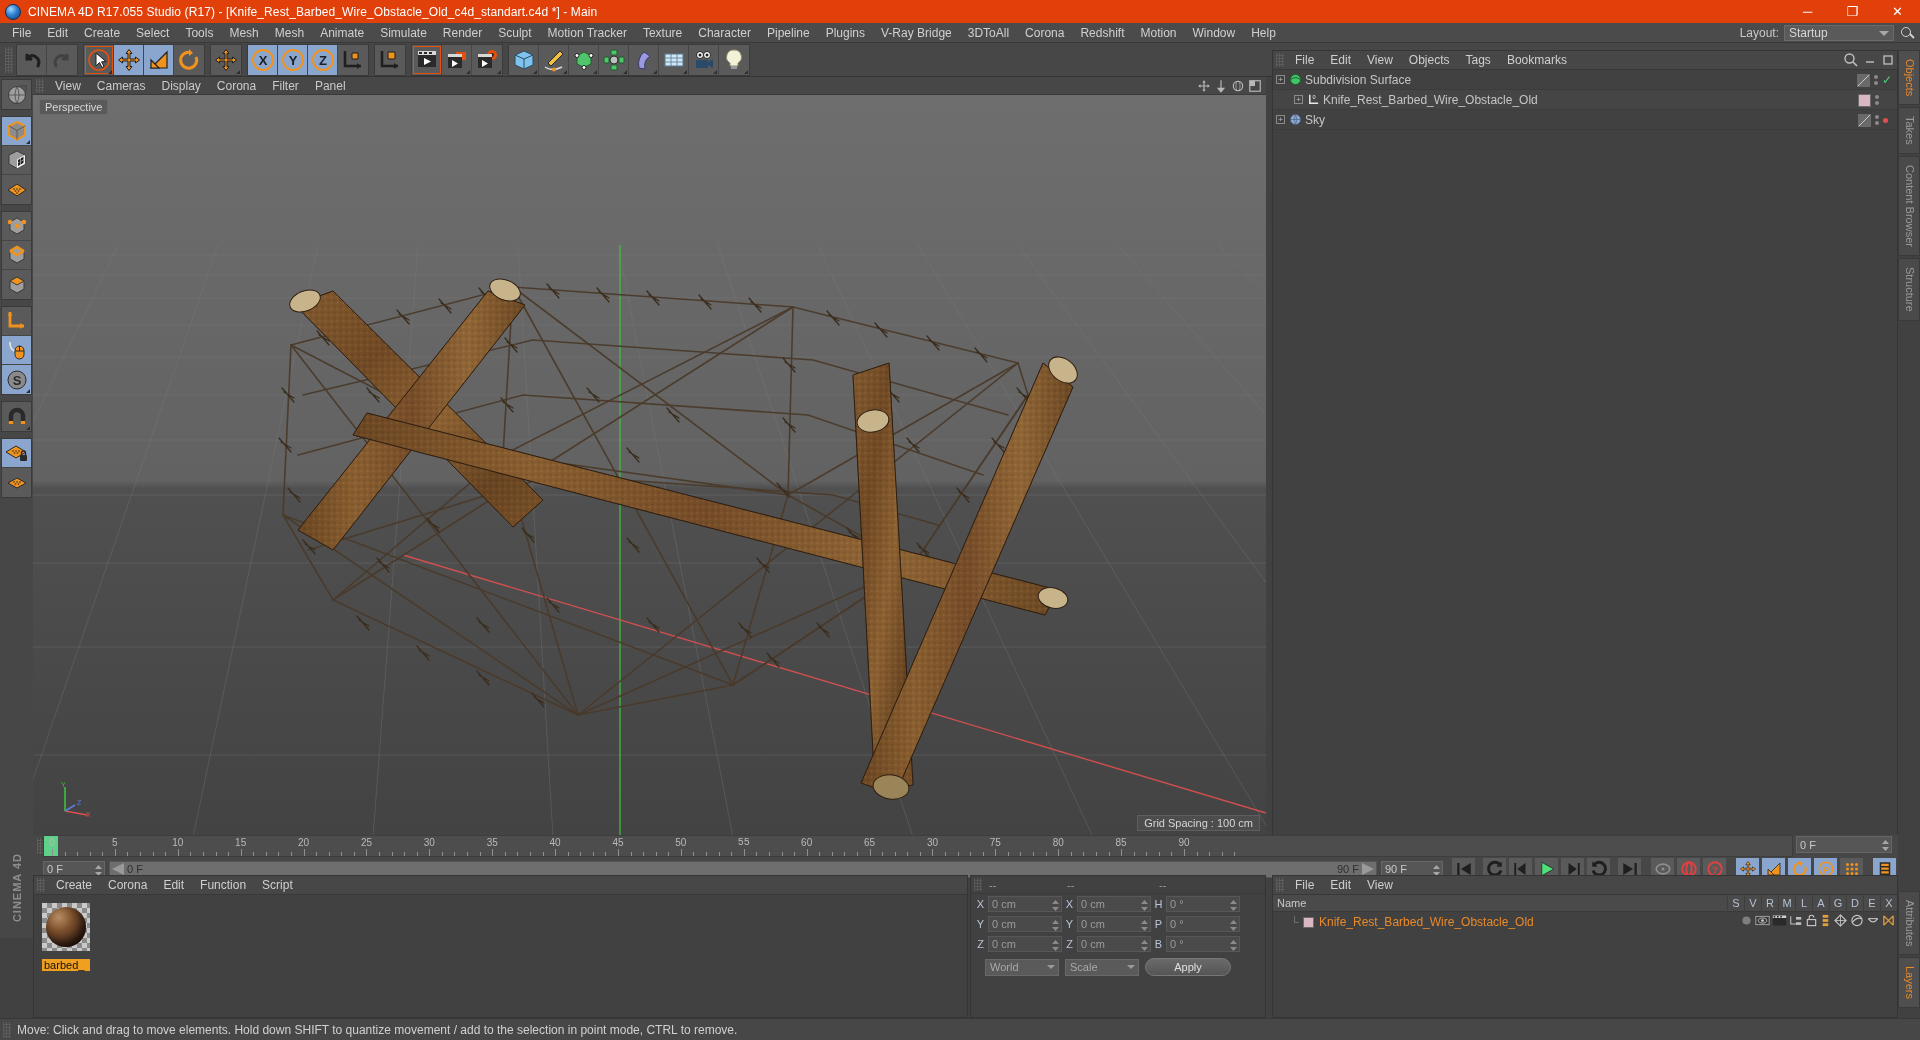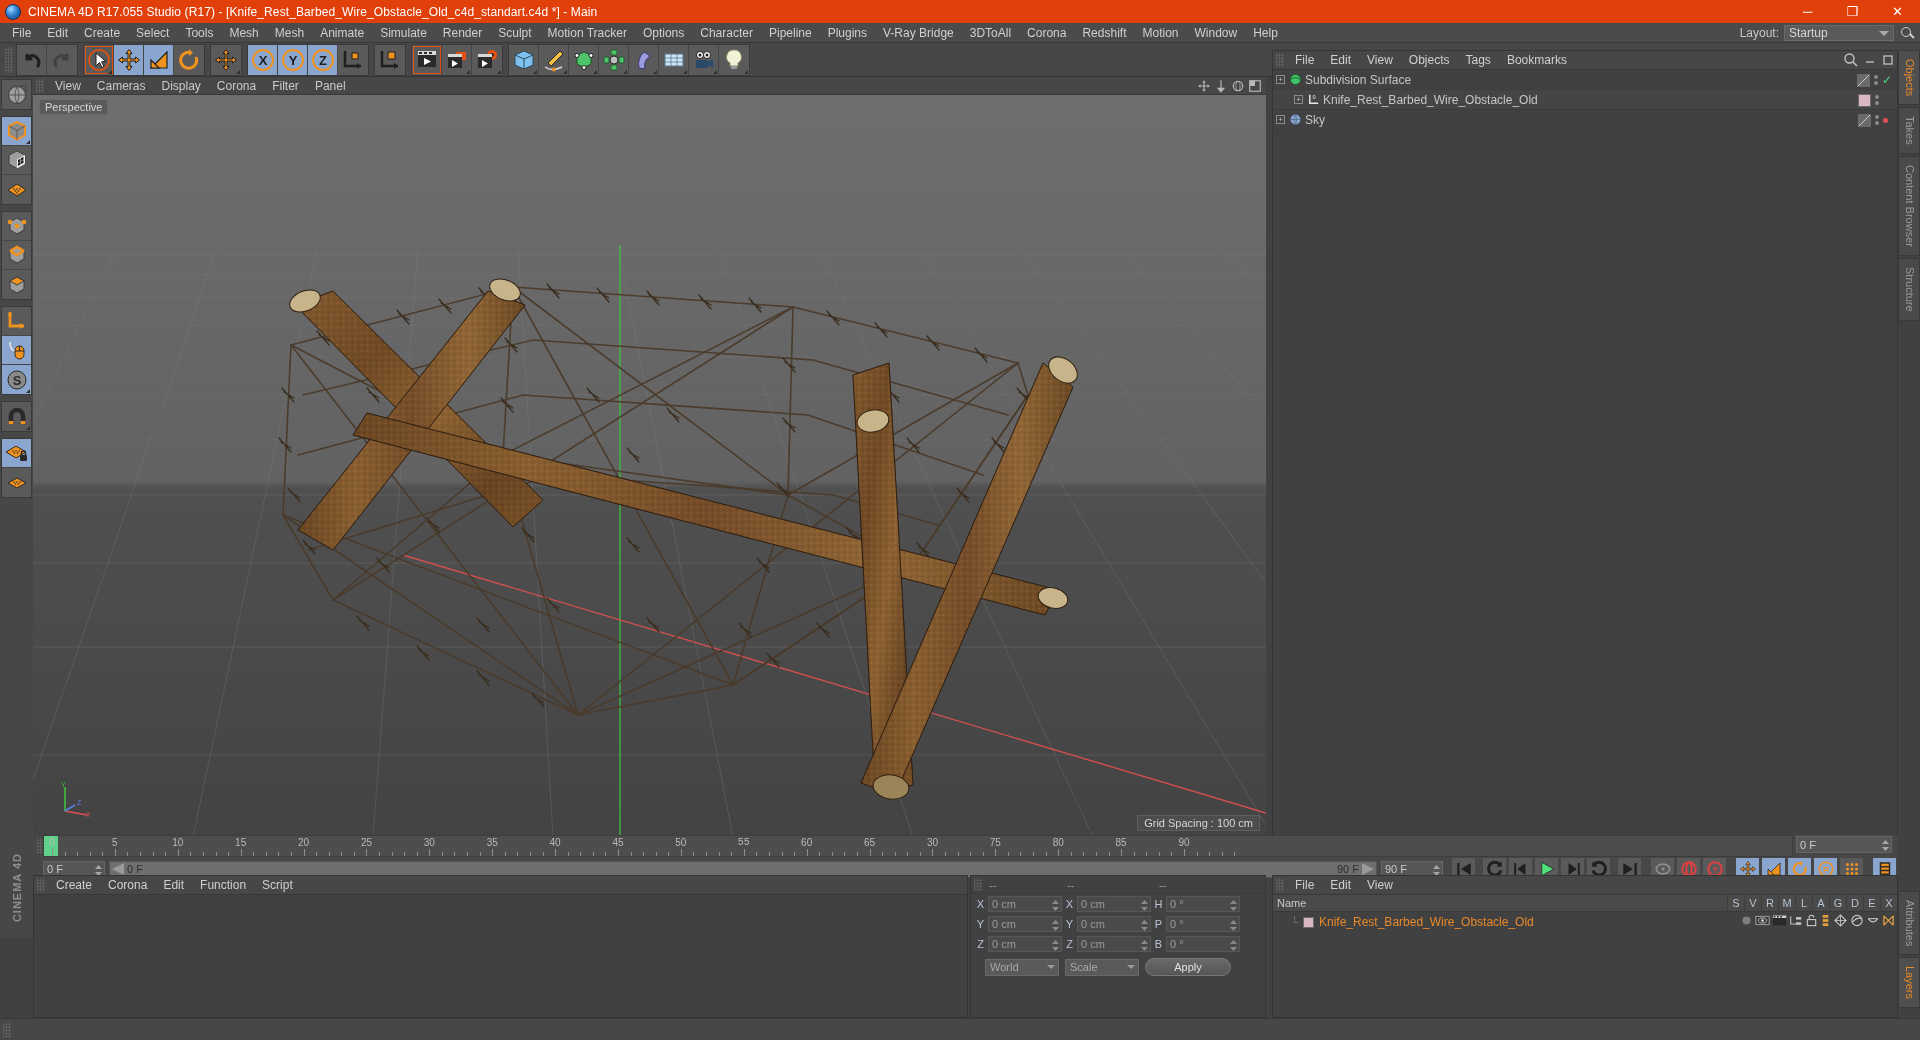--- a/index.html
+++ b/index.html
@@ -173,21 +173,21 @@
       <div class="mi">Create</div>
       <div class="mi">Select</div>
       <div class="mi">Tools</div>
       <div class="mi">Mesh</div>
       <div class="mi">Mesh</div>
       <div class="mi">Animate</div>
       <div class="mi">Simulate</div>
       <div class="mi">Render</div>
       <div class="mi">Sculpt</div>
       <div class="mi">Motion Tracker</div>
-      <div class="mi">Options</div>
+      <div class="mi">Texture</div>
       <div class="mi">Character</div>
       <div class="mi">Pipeline</div>
       <div class="mi">Plugins</div>
       <div class="mi">V-Ray Bridge</div>
       <div class="mi">3DToAll</div>
       <div class="mi">Corona</div>
       <div class="mi">Redshift</div>
       <div class="mi">Motion</div>
       <div class="mi">Window</div>
       <div class="mi">Help</div>
@@ -1129,20 +1129,26 @@
   <div class="pnlmenu">
     <span class="grip" style="height:14px;"></span>
     <div id="mat-menu-items" style="display:flex;">
         <div class="pi">Create</div>
         <div class="pi">Corona</div>
         <div class="pi">Edit</div>
         <div class="pi">Function</div>
         <div class="pi">Script</div>
       </div>
   </div>
+  <div style="position:relative;">
+    <div id="matthumb">
+      <div class="ball"></div>
+    </div>
+    <div id="matname">barbed_</div>
+  </div>
 </div>
 
 <div id="coordmgr">
   <div class="coordhdr">
     <span class="grip" style="height:13px;"></span>
     <span style="width:82px;text-align:left;padding-left:4px;">--</span>
     <span style="width:92px;text-align:left;">--</span>
     <span style="width:92px;text-align:left;">--</span>
   </div>
   <div id="coord-rows">
@@ -1303,13 +1309,14 @@
           </svg></span>
       <span><svg width="13" height="13" viewBox="0 0 14 14">
             <path d="M2 2 L2 12 M12 2 L12 12 M2 2 L12 12 M12 2 L2 12" stroke="#e0a040" stroke-width="1.4"></path>
           </svg></span>
     </span>
   </div>
 </div>
 
 <div id="statusbar">
   <span class="grip" style="height:16px;"></span>
+  <span class="txt">Move: Click and drag to move elements. Hold down SHIFT to quantize movement / add to the selection in point mode, CTRL to remove.</span>
 </div>
 
 </body></html>

